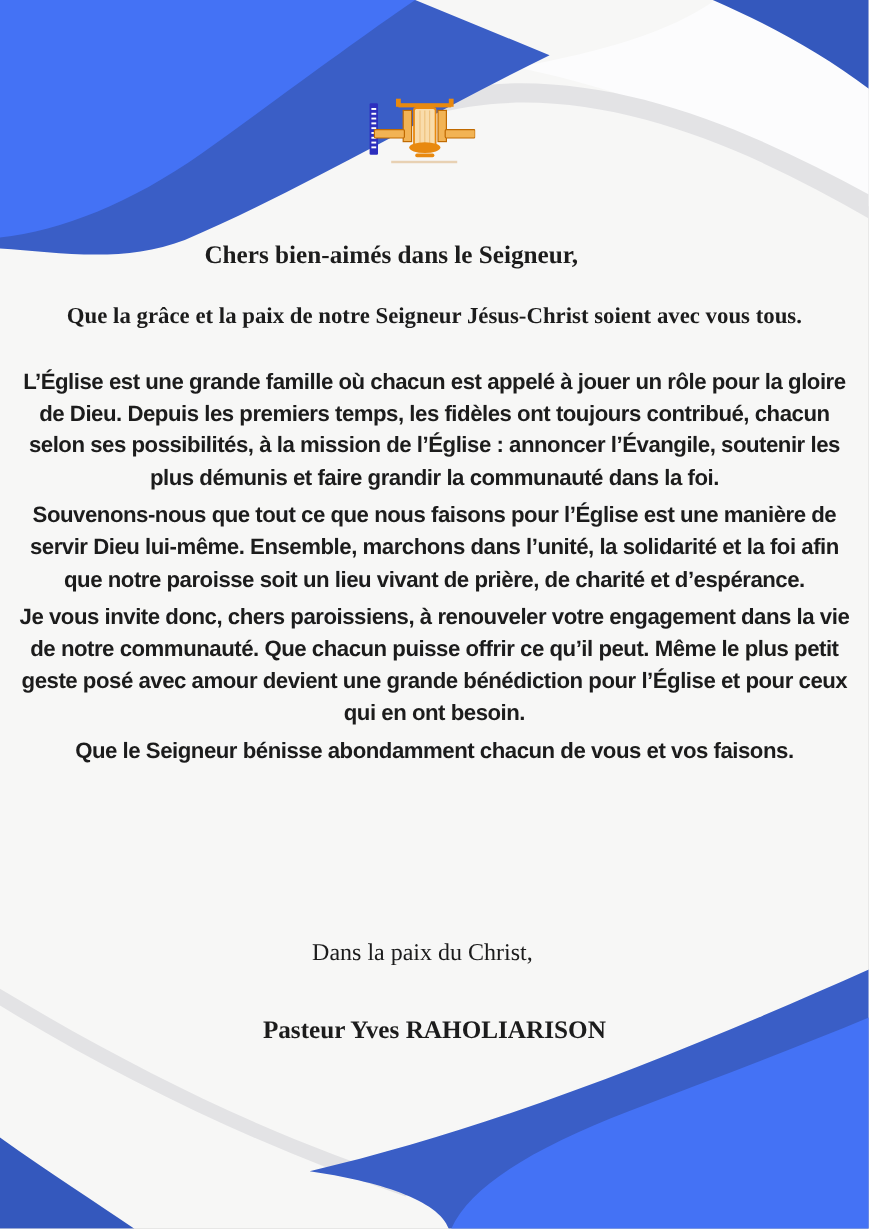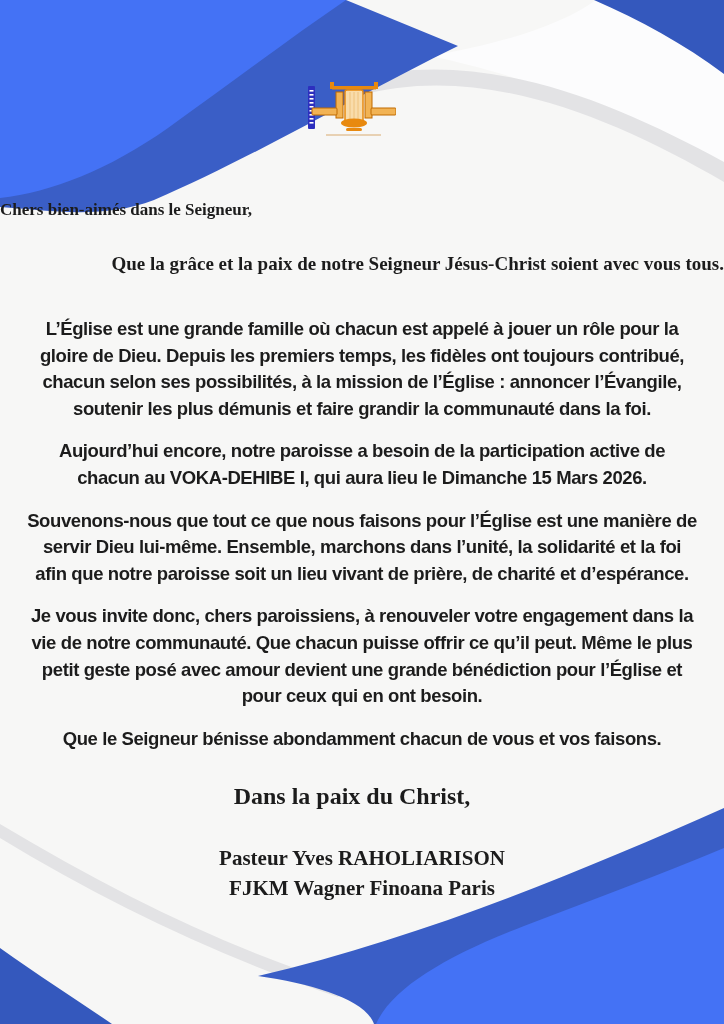--- a/index.html
+++ b/index.html
@@ -10,36 +10,36 @@
     background:#f7f7f6;
     overflow:hidden;
     font-family:"Liberation Serif", serif;
     color:#1c1c1c;
   }
   .decor{position:absolute;inset:0;width:724px;height:1024px;}
   .logo{position:absolute;left:296px;top:82px;width:100px;height:56px;}
   .textlayer{position:absolute;inset:0;}
   .greeting{
     position:absolute;top:200px;left:0;width:652px;
-    text-align:left;font-weight:bold;font-size:17px;white-space:nowrap;
+    text-align:center;font-weight:bold;font-size:21px;white-space:nowrap;
   }
   .salutation{
     position:absolute;top:253px;left:0;width:724px;
-    text-align:right;font-weight:bold;font-size:19px;white-space:nowrap;
+    text-align:center;font-weight:bold;font-size:19px;white-space:nowrap;
   }
   .body-block{
     position:absolute;top:300px;left:10px;width:704px;
     font-family:"Liberation Sans", sans-serif;
     font-weight:700;font-size:18.5px;line-height:26.6px;
     letter-spacing:-0.4px;text-align:center;
   }
-  .body-block p{margin:16px;}
+  .body-block p{margin:5px;}
   .closing{
     position:absolute;top:783px;left:0;width:704px;
-    text-align:center;font-weight:bold;font-size:24px;
+    text-align:center;font-weight:normal;font-size:20px;
   }
   .signature{
     position:absolute;top:843px;left:0;width:724px;
     text-align:center;font-weight:bold;font-size:21px;line-height:30px;
   }
   .signature div{margin:0;}
 </style>
 </head>
 <body>
 
@@ -98,27 +98,25 @@
       <rect x="30" y="52" width="55" height="2" opacity="0.55" fill="#dcb27c"></rect>
     </g>
   </svg>
 
   <div class="textlayer">
     <div class="greeting">Chers bien-aimés dans le Seigneur,</div>
     <div class="salutation">Que la grâce et la paix de notre Seigneur Jésus-Christ soient avec vous tous.</div>
 
     <div class="body-block">
       <p>L’Église est une grande famille où chacun est appelé à jouer un rôle pour la gloire de Dieu. Depuis les premiers temps, les fidèles ont toujours contribué, chacun selon ses possibilités, à la mission de l’Église : annoncer l’Évangile, soutenir les plus démunis et faire grandir la communauté dans la foi.</p>
-      <p>Aujourd’hui encore, notre paroisse a besoin de la participation active de chacun au VOKA-DEHIBE I, qui aura lieu le Dimanche 15 Mars 2026.</p>
       <p>Souvenons-nous que tout ce que nous faisons pour l’Église est une manière de servir Dieu lui-même. Ensemble, marchons dans l’unité, la solidarité et la foi afin que notre paroisse soit un lieu vivant de prière, de charité et d’espérance.</p>
       <p>Je vous invite donc, chers paroissiens, à renouveler votre engagement dans la vie de notre communauté. Que chacun puisse offrir ce qu’il peut. Même le plus petit geste posé avec amour devient une grande bénédiction pour l’Église et pour ceux qui en ont besoin.</p>
       <p>Que le Seigneur bénisse abondamment chacun de vous et vos faisons.</p>
     </div>
 
     <div class="closing">Dans la paix du Christ,</div>
 
     <div class="signature">
       <div>Pasteur Yves RAHOLIARISON</div>
-      <div>FJKM Wagner Finoana Paris</div>
     </div>
   </div>
 
 </div>
 
 </body></html>

